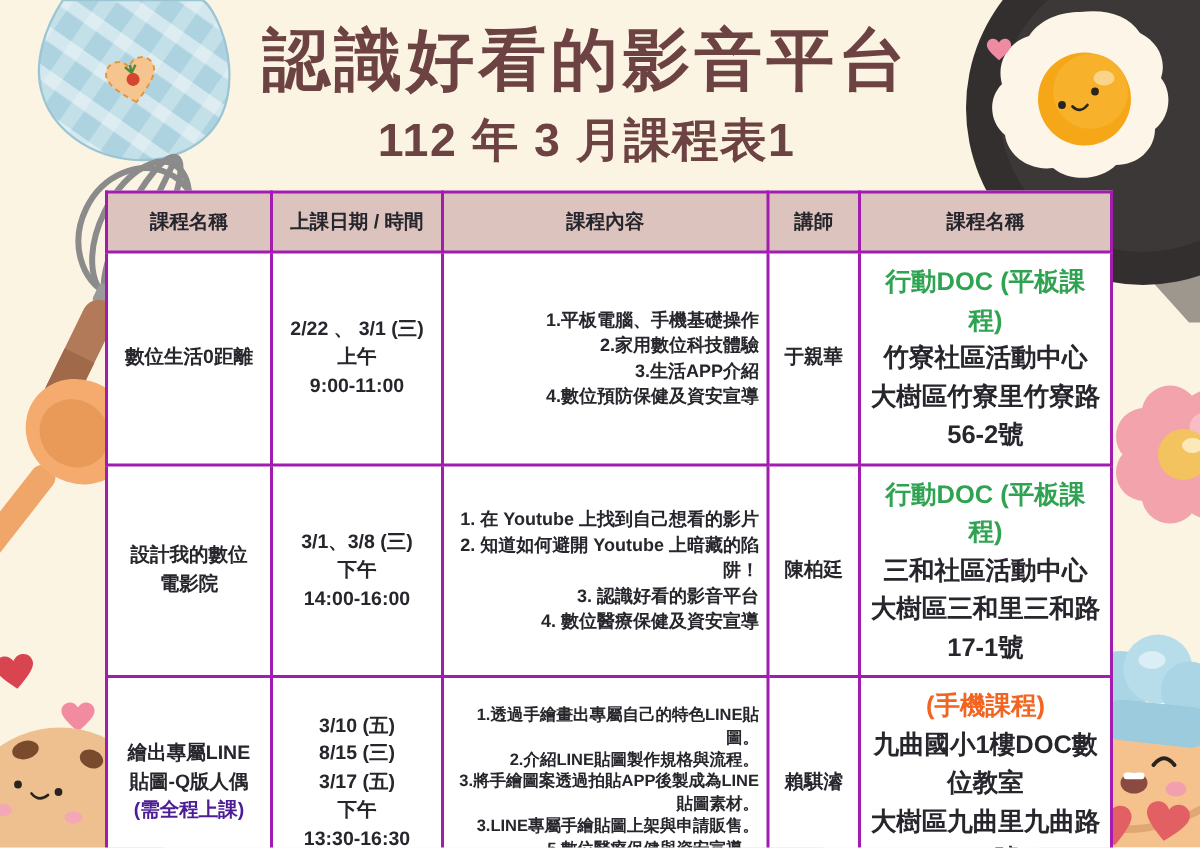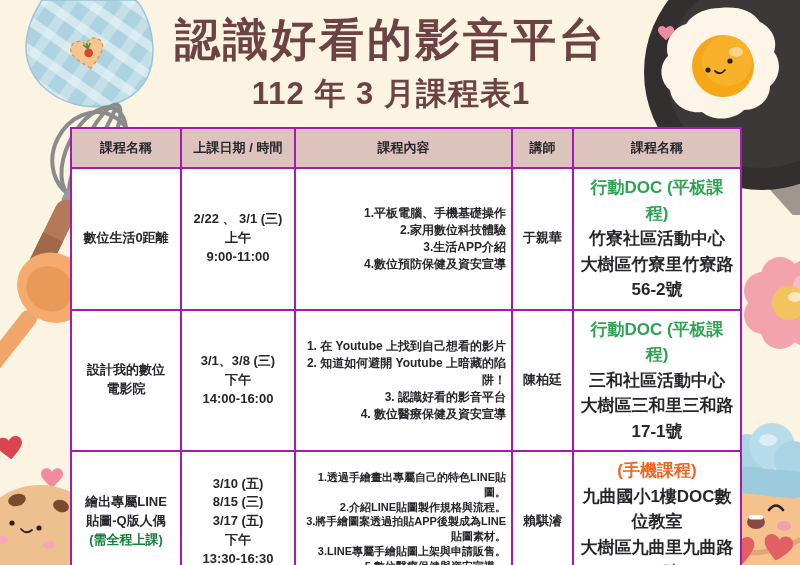--- a/index.html
+++ b/index.html
@@ -28,21 +28,21 @@
   }
   td { text-align:center; font-weight:bold; font-size:13px; line-height:1.45; padding:6px; }
   tr.r1 td { height:89px; }
   tr.r2 td { height:98px; }
   tr.r3 td { height:121px; }
   td.c-content { text-align:right; padding:4px 5px 4px 8px; font-size:12px; line-height:1.42; }
   tr.r3 td.c-content { font-size:11px; line-height:1.34; }
   td.c-loc { font-size:17px; line-height:1.5; }
   .tag-green { color:#2fa352; }
   .tag-orange { color:#f2641f; }
-  .note-red { color:#15803d; }
+  .note-red { color:#4c1d95; }
   svg { display:block; }
 </style>
 </head>
 <body>
 
 <svg class="abs" style="left:8px; top:0px;" width="150" height="120" viewBox="0 0 150 120">
   <defs>
     <pattern id="plaid" width="24" height="24" patternUnits="userSpaceOnUse" patternTransform="rotate(35)">
       <rect width="24" height="24" fill="#aed3e0"></rect>
       <rect width="10" height="24" fill="#c3dfe8"></rect>

